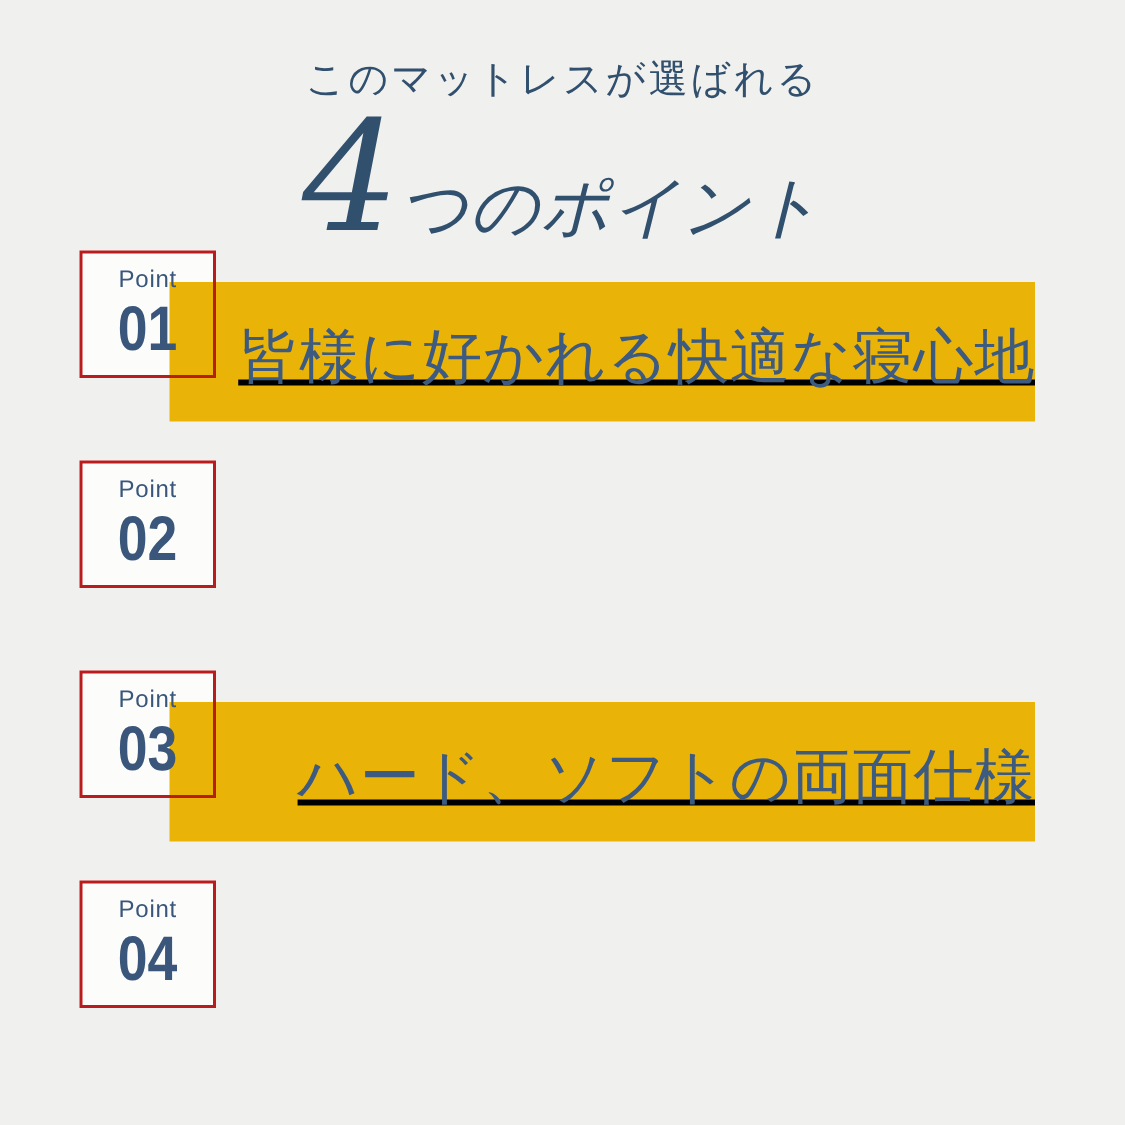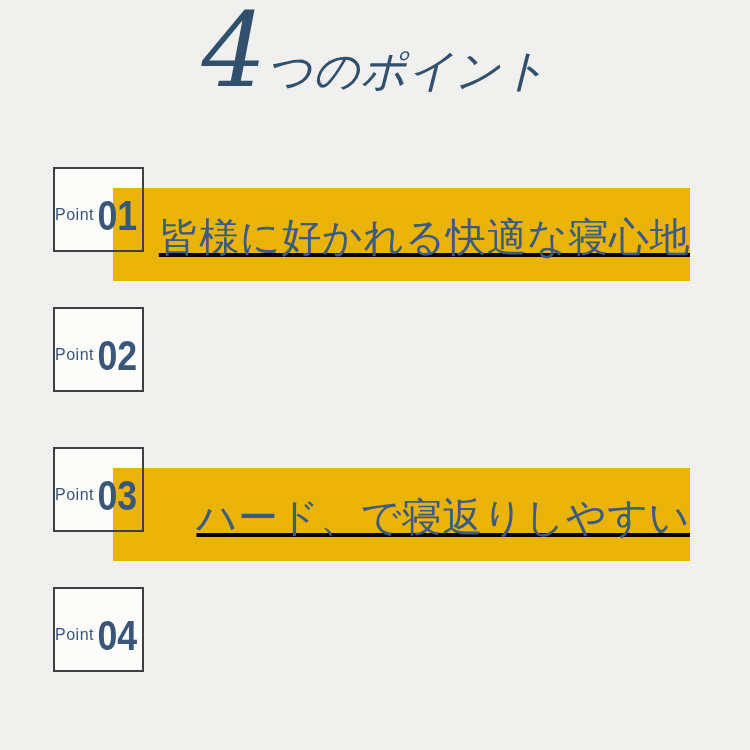--- a/index.html
+++ b/index.html
@@ -97,24 +97,24 @@
     padding-top: 5px;
     white-space: nowrap;
   }
   .point-box {
     position: absolute;
     left: 53px;
     top: 0;
     width: 91px;
     height: 85px;
     box-sizing: border-box;
-    border: 2px solid #404040;
+    border: 2px solid #b91c1c;
     z-index: 3;
     display: flex;
-    flex-direction: row;
+    flex-direction: column;
     align-items: center;
     padding-top: 10px;
   }
   .point-label {
     font-family: "Liberation Sans", sans-serif;
     font-size: 16px;
     line-height: 1;
     color: #3a567b;
     letter-spacing: 0.5px;
   }
@@ -129,20 +129,21 @@
     transform-origin: center top;
     letter-spacing: 0px;
   }
 </style>
 </head>
 <body>
 
 <div class="page">
 
   <div class="header">
+    <div class="subtitle">このマットレスが選ばれる</div>
     <div class="title-line">
       <span class="big-num">4</span><span class="title-rest">つのポイント</span>
     </div>
   </div>
 
   <section class="point-row row-1">
     <div class="point-box-bg"></div>
     <div class="point-banner">
       <span class="point-text">皆様に好かれる快適な寝心地</span>
     </div>
@@ -156,21 +157,21 @@
     <div class="point-box-bg"></div>
     <div class="point-box">
       <span class="point-label">Point</span>
       <span class="point-number">02</span>
     </div>
   </section>
 
   <section class="point-row row-3">
     <div class="point-box-bg"></div>
     <div class="point-banner">
-      <span class="point-text">ハード、で寝返りしやすい</span>
+      <span class="point-text">ハード、ソフトの両面仕様</span>
     </div>
     <div class="point-box">
       <span class="point-label">Point</span>
       <span class="point-number">03</span>
     </div>
   </section>
 
   <section class="point-row row-4">
     <div class="point-box-bg"></div>
     <div class="point-box">

